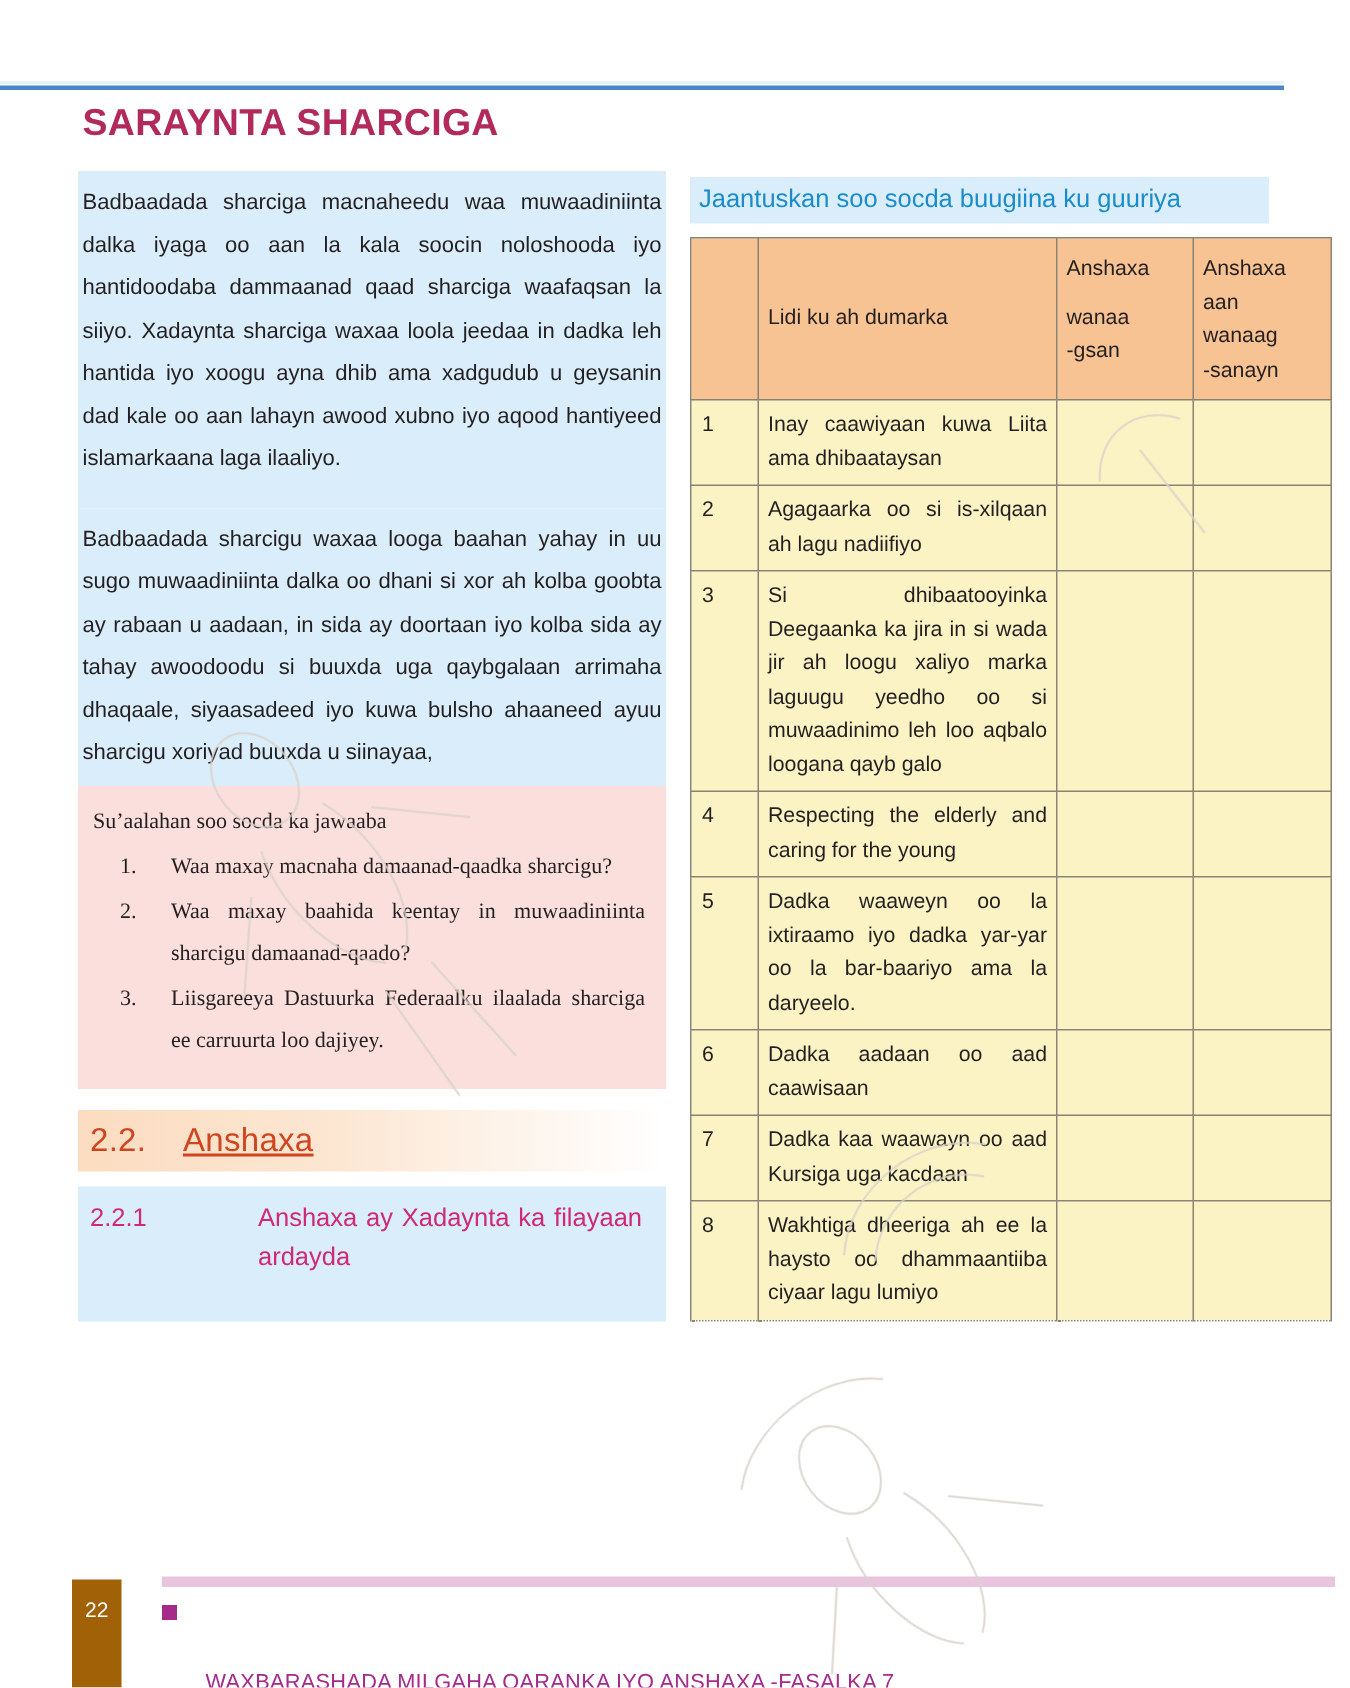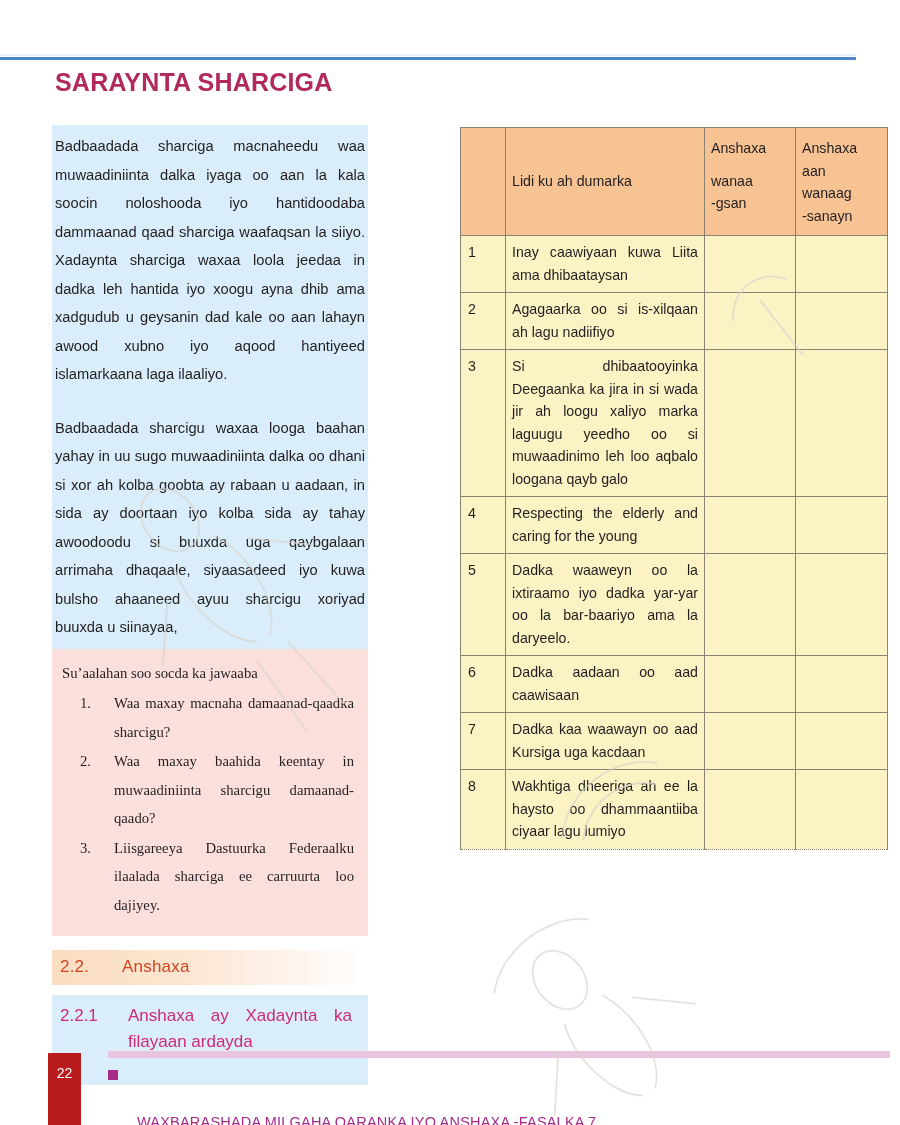--- a/index.html
+++ b/index.html
@@ -54,22 +54,22 @@
     letter-spacing: .2px;
     color: #b2295c;
     font-weight: 700;
     z-index: 3;
   }
 
   
   #left-col {
     position: absolute;
     left: 52px;
-    top: 125px;
-    width: 316px;
+    top: 114px;
+    width: 392px;
     z-index: 3;
   }
 
   .para-block {
     background: #daedfa;
     padding: 7px 3px 7px 3px;
     font-size: 14.7px;
     line-height: 28.5px;
     text-align: justify;
     color: #231f20;
@@ -115,37 +115,39 @@
     position: absolute;
     left: 18px;
     top: 0;
     width: 26px;
     text-align: left;
   }
 
   #heading-22 {
     margin-top: 14px;
     background: linear-gradient(to right, #fbdcc0 0%, #fce7d3 45%, #fdf4ec 75%, #ffffff 100%);
-    font-size: 17px;
+    font-size: 22px;
     color: #cf4520;
     padding: 7px 0 8px 8px;
     letter-spacing: .2px;
+    text-decoration: underline;
   }
   #heading-22 .num { display: inline-block; width: 62px; }
 
   #heading-221 {
     margin-top: 10px;
     background: #daedfa;
     font-size: 17px;
     color: #cf2a72;
     padding: 8px 16px 30px 8px;
     line-height: 26px;
   }
   #heading-221 .wrap {
     display: flex;
+    gap: 44px;
   }
   #heading-221 .num { flex: 0 0 68px; }
   #heading-221 .txt { flex: 1 1 auto; text-align: justify; }
 
   
   #right-col {
     position: absolute;
     left: 460px;
     top: 118px;
     width: 386px;
@@ -197,21 +199,21 @@
     height: 7px;
     background: #e8c4de;
     z-index: 4;
   }
   #page-num-box {
     position: absolute;
     left: 48px;
     top: 1053px;
     width: 33px;
     height: 72px;
-    background: #b91c1c;
+    background: #a16207;
     z-index: 4;
   }
   #page-num-box span {
     display: block;
     color: #ffffff;
     font-size: 14px;
     text-align: center;
     padding-top: 12px;
   }
   #footer-square {
@@ -309,20 +311,21 @@
     <div class="wrap">
       <span class="num">2.2.1</span>
       <span class="txt">Anshaxa ay Xadaynta ka filayaan ardayda</span>
     </div>
   </div>
 
 </div>
 
 <div id="right-col">
 
+  <div id="table-caption">Jaantuskan soo socda buugiina ku guuriya</div>
 
   <table id="data-table">
     <thead>
       <tr>
         <th class="c-num"></th>
         <th class="c-txt">Lidi ku ah dumarka</th>
         <th class="c-a">
           <span class="hl">Anshaxa</span>
           <span class="sp"></span>
           <span class="hl">wanaa</span>

